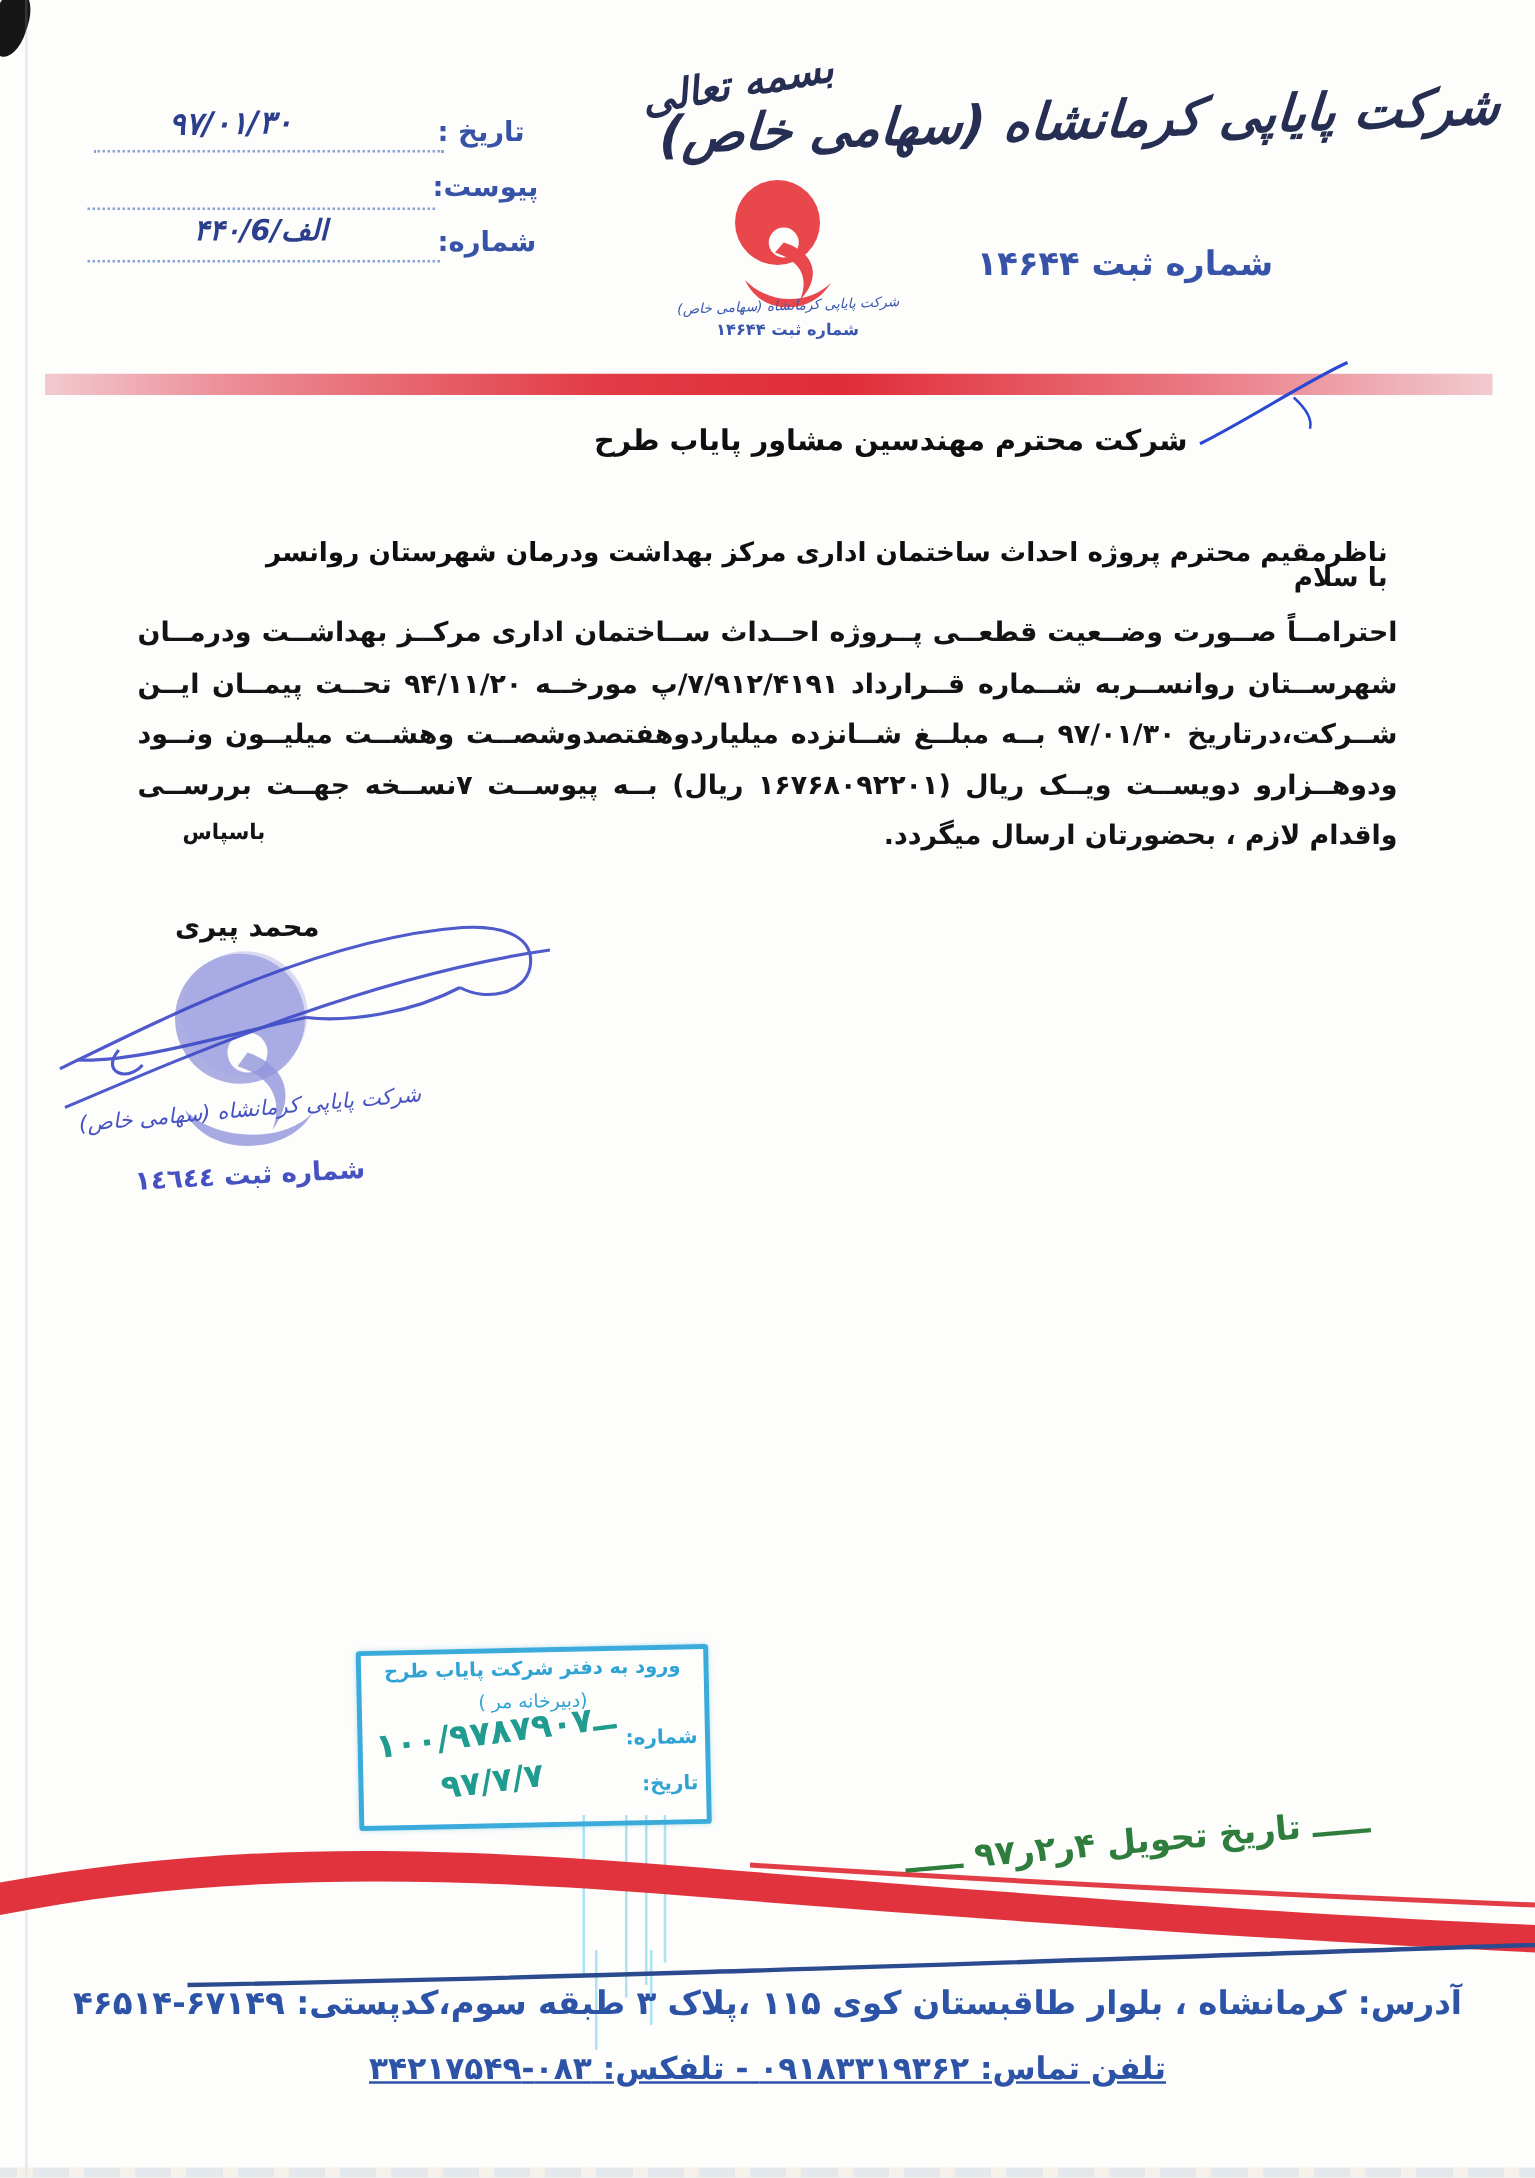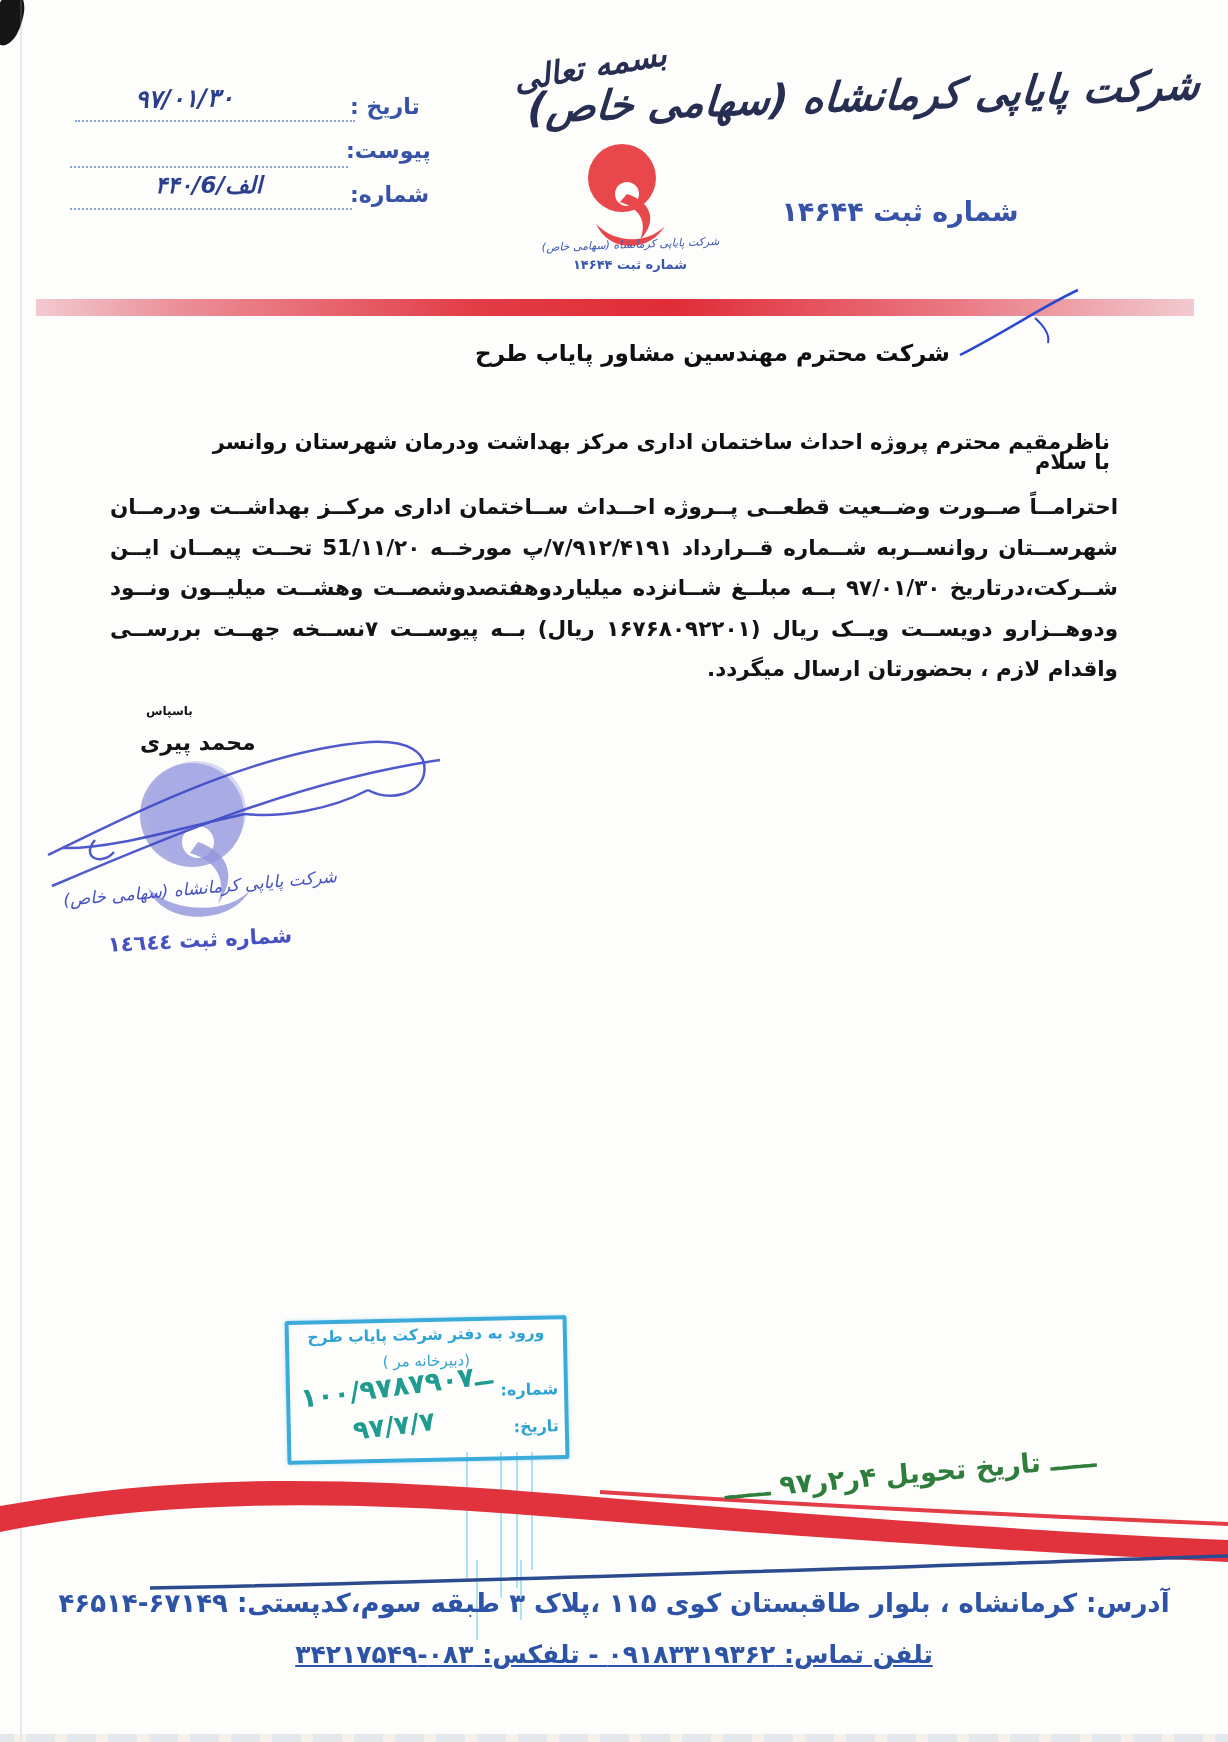--- a/index.html
+++ b/index.html
@@ -38,21 +38,21 @@
   .divider-bar{left:36px;top:299px;width:1158px;height:17px;
     background:linear-gradient(90deg,#f2cad0 0%,#ec9099 12%,#e23c46 38%,#e02c38 55%,#ea7b85 80%,#f2cad0 100%);}
   
   .recipient1{left:500px;top:340px;width:450px;text-align:right;font-size:23px;font-weight:bold;color:#0f0f0f;}
   .recipient2{left:225px;top:406px;width:885px;text-align:right;font-size:21px;font-weight:bold;color:#0f0f0f;margin-top:24px;}
   .salutation{left:980px;top:450px;width:130px;text-align:right;font-size:21px;font-weight:bold;}
   .paragraph{left:110px;top:487px;width:1008px;font-size:21.5px;font-weight:bold;line-height:40.5px;color:#131313;}
   .body-line{text-align:justify;text-align-last:justify;}
   .body-line.last{text-align-last:right;}
   
-  .closing{left:146px;top:704px;font-size:12px;font-weight:bold;z-index:3;}
+  .closing{left:146px;top:656px;font-size:17px;font-weight:bold;z-index:3;}
   .signatory{left:140px;top:730px;font-size:22px;font-weight:bold;z-index:3;text-align:center;}
   .stamp-svg{left:30px;top:660px;z-index:2;opacity:.92;}
   .stamp-cap1{left:40px;top:878px;width:320px;font-size:17px;font-style:italic;color:#4752c2;
     transform:rotate(-5deg);z-index:2;text-align:center;}
   .stamp-cap2{left:85px;top:928px;width:230px;font-size:21px;font-weight:bold;color:#4752c2;
     transform:rotate(-3deg);z-index:2;text-align:center;}
   .sig-svg{left:40px;top:690px;z-index:4;}
   .pen-svg{left:950px;top:280px;}
   
   .sec-box{left:286px;top:1318px;width:274px;height:136px;border:4px solid #3aabdb;border-radius:3px;
@@ -111,21 +111,21 @@
     <path d="M10,75 C50,55 95,25 128,10" stroke="#2b49d0" stroke-width="2.5" fill="none"></path>
     <path d="M85,38 C95,47 100,55 98,63" stroke="#2b49d0" stroke-width="2" fill="none"></path>
   </svg>
 
   <div class="abs recipient1 rtl nowrap">شرکت محترم مهندسین مشاور پایاب طرح</div>
   <div class="abs recipient2 rtl nowrap">ناظرمقیم محترم پروژه احداث ساختمان اداری مرکز بهداشت ودرمان شهرستان روانسر</div>
   <div class="abs salutation rtl nowrap">با سلام</div>
 
   <div class="abs paragraph rtl">
     <div class="body-line">احترامــاً صــورت وضــعیت قطعــی پــروژه احــداث ســاختمان اداری مرکــز بهداشــت ودرمــان</div>
-    <div class="body-line">شهرســتان روانســربه شــماره قــرارداد ۷/۹۱۲/۴۱۹۱/پ مورخــه 51/۱۱/۲۰ تحــت پیمــان ایــن</div>
+    <div class="body-line">شهرســتان روانســربه شــماره قــرارداد ۷/۹۱۲/۴۱۹۱/پ مورخــه ۹۴/۱۱/۲۰ تحــت پیمــان ایــن</div>
     <div class="body-line">شــرکت،درتاریخ ۹۷/۰۱/۳۰ بــه مبلــغ شــانزده میلیاردوهفتصدوشصــت وهشــت میلیــون ونــود</div>
     <div class="body-line">ودوهــزارو دویســت ویــک ریال (۱۶۷۶۸۰۹۲۲۰۱ ریال) بــه پیوســت ۷نســخه جهــت بررســی</div>
     <div class="body-line last">واقدام لازم ، بحضورتان ارسال میگردد.</div>
   </div>
 
   <div class="abs closing rtl nowrap">باسپاس</div>
   <div class="abs signatory rtl nowrap">محمد پیری</div>
 
   <svg class="abs stamp-svg" width="420" height="300" viewBox="0 0 420 300">
     <circle cx="162" cy="155" r="52" fill="#888cd8" opacity="0.75"></circle>

